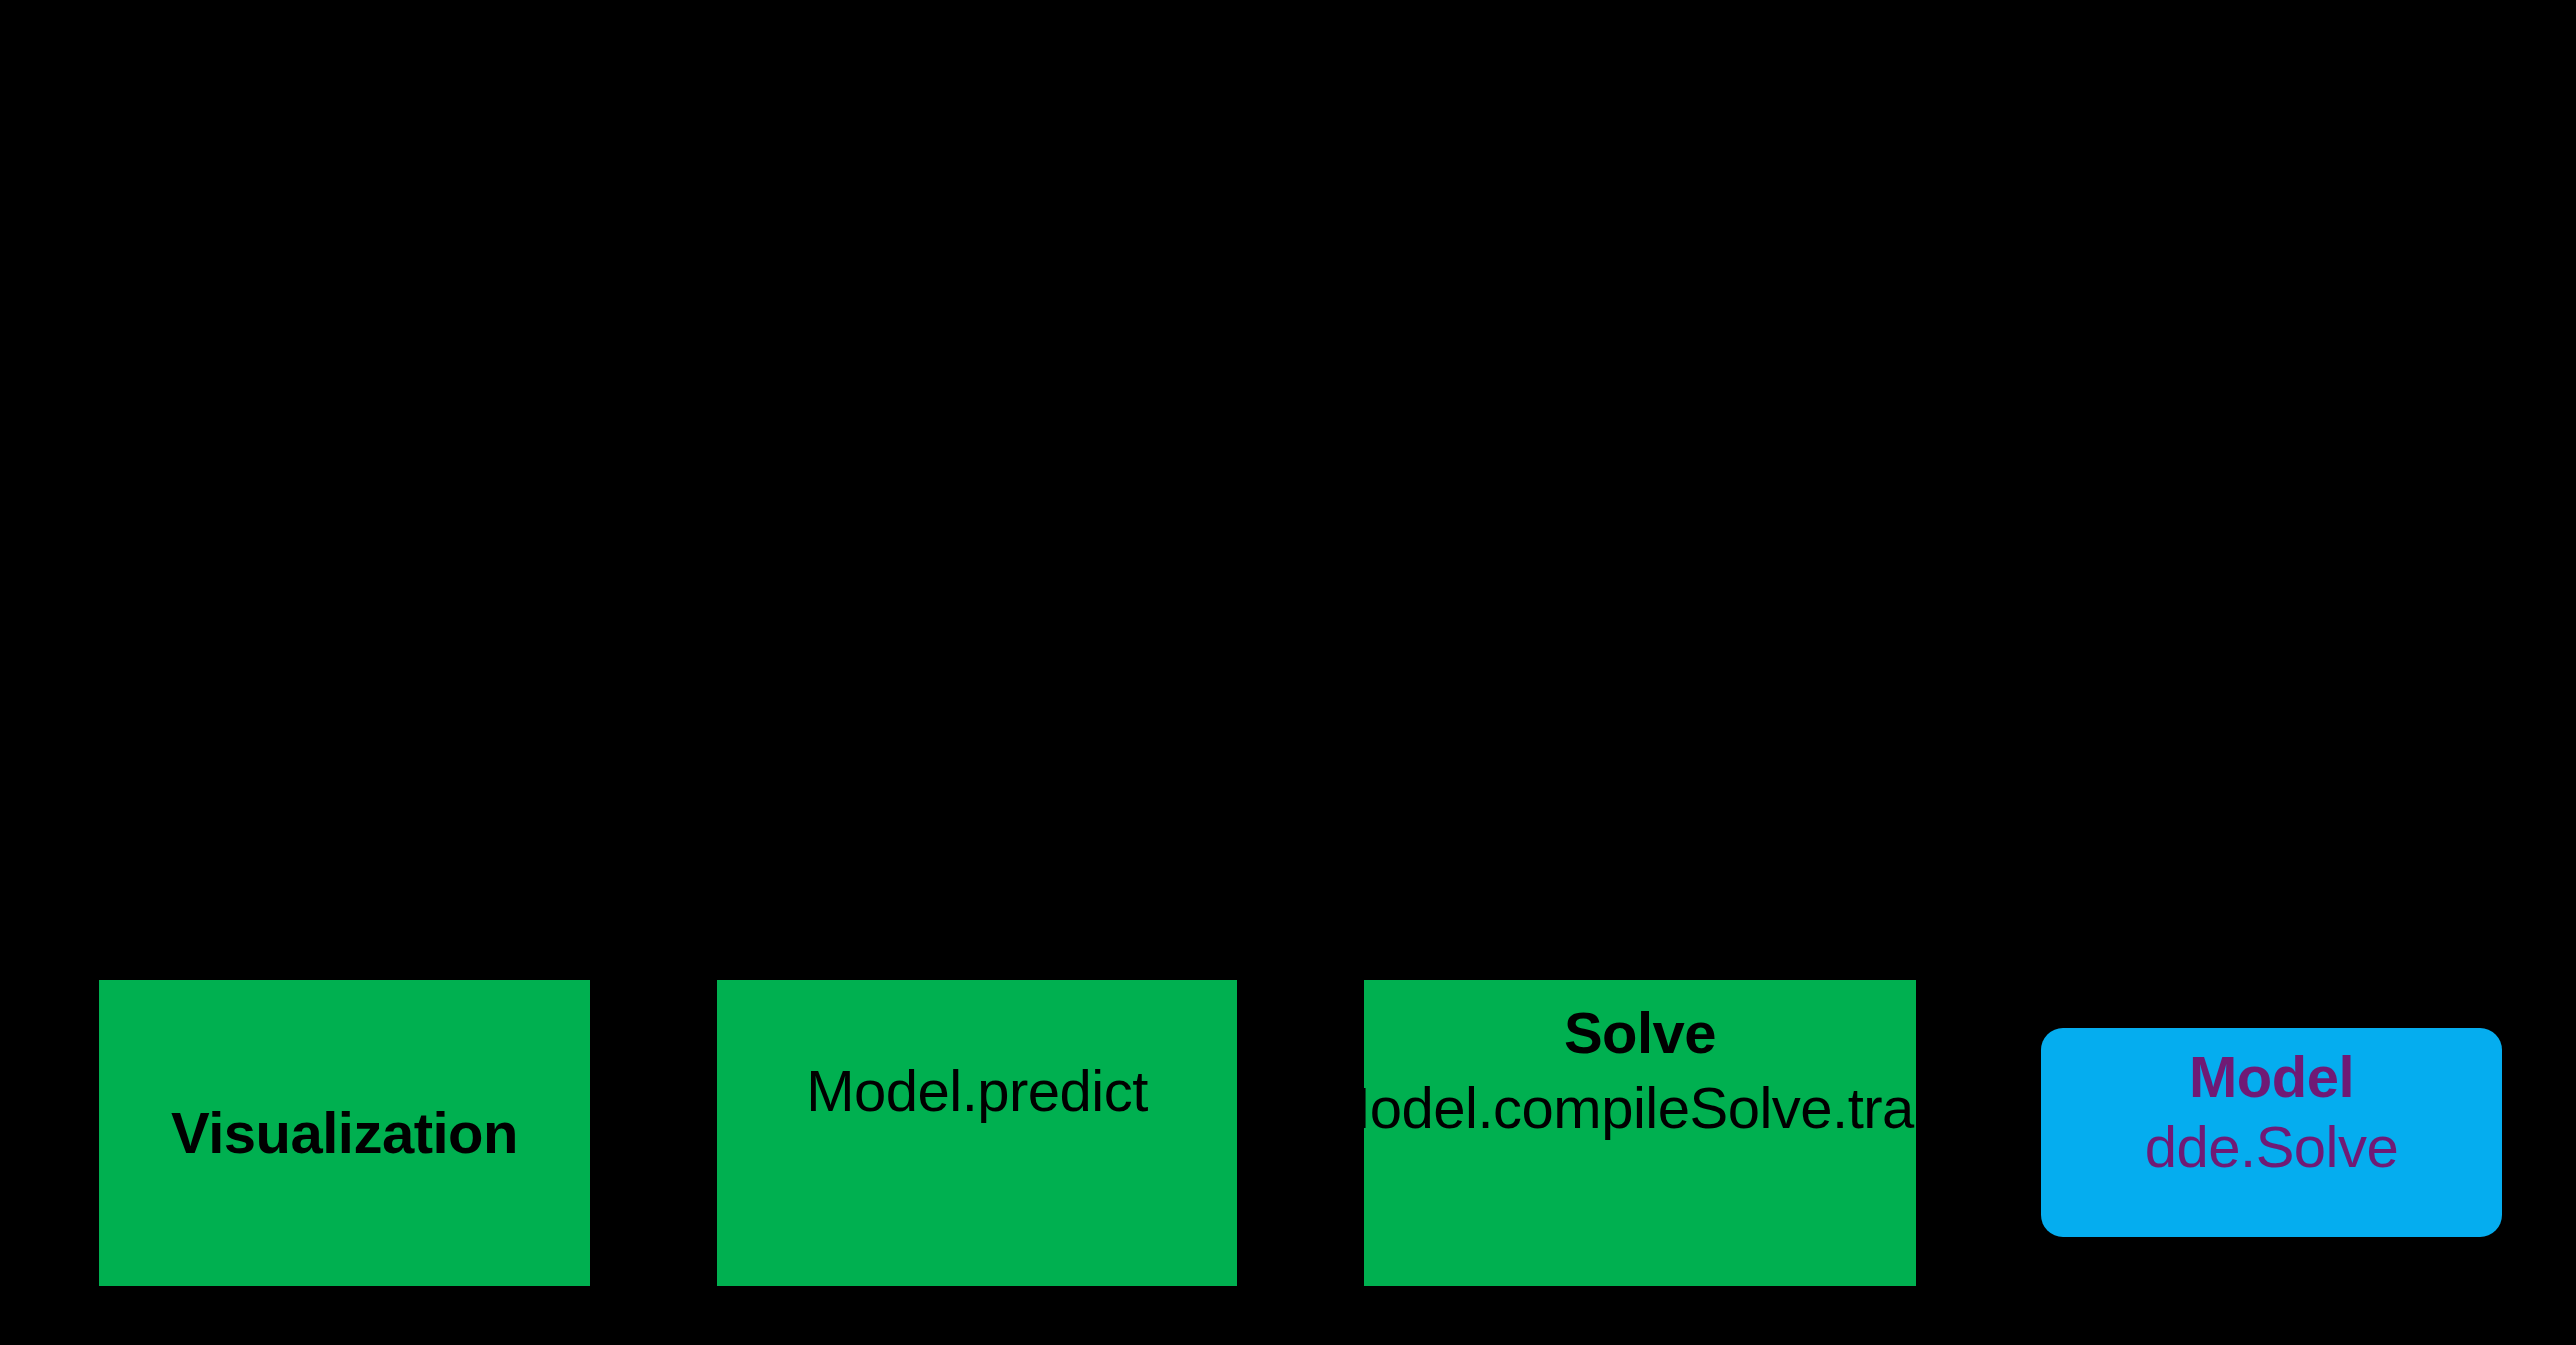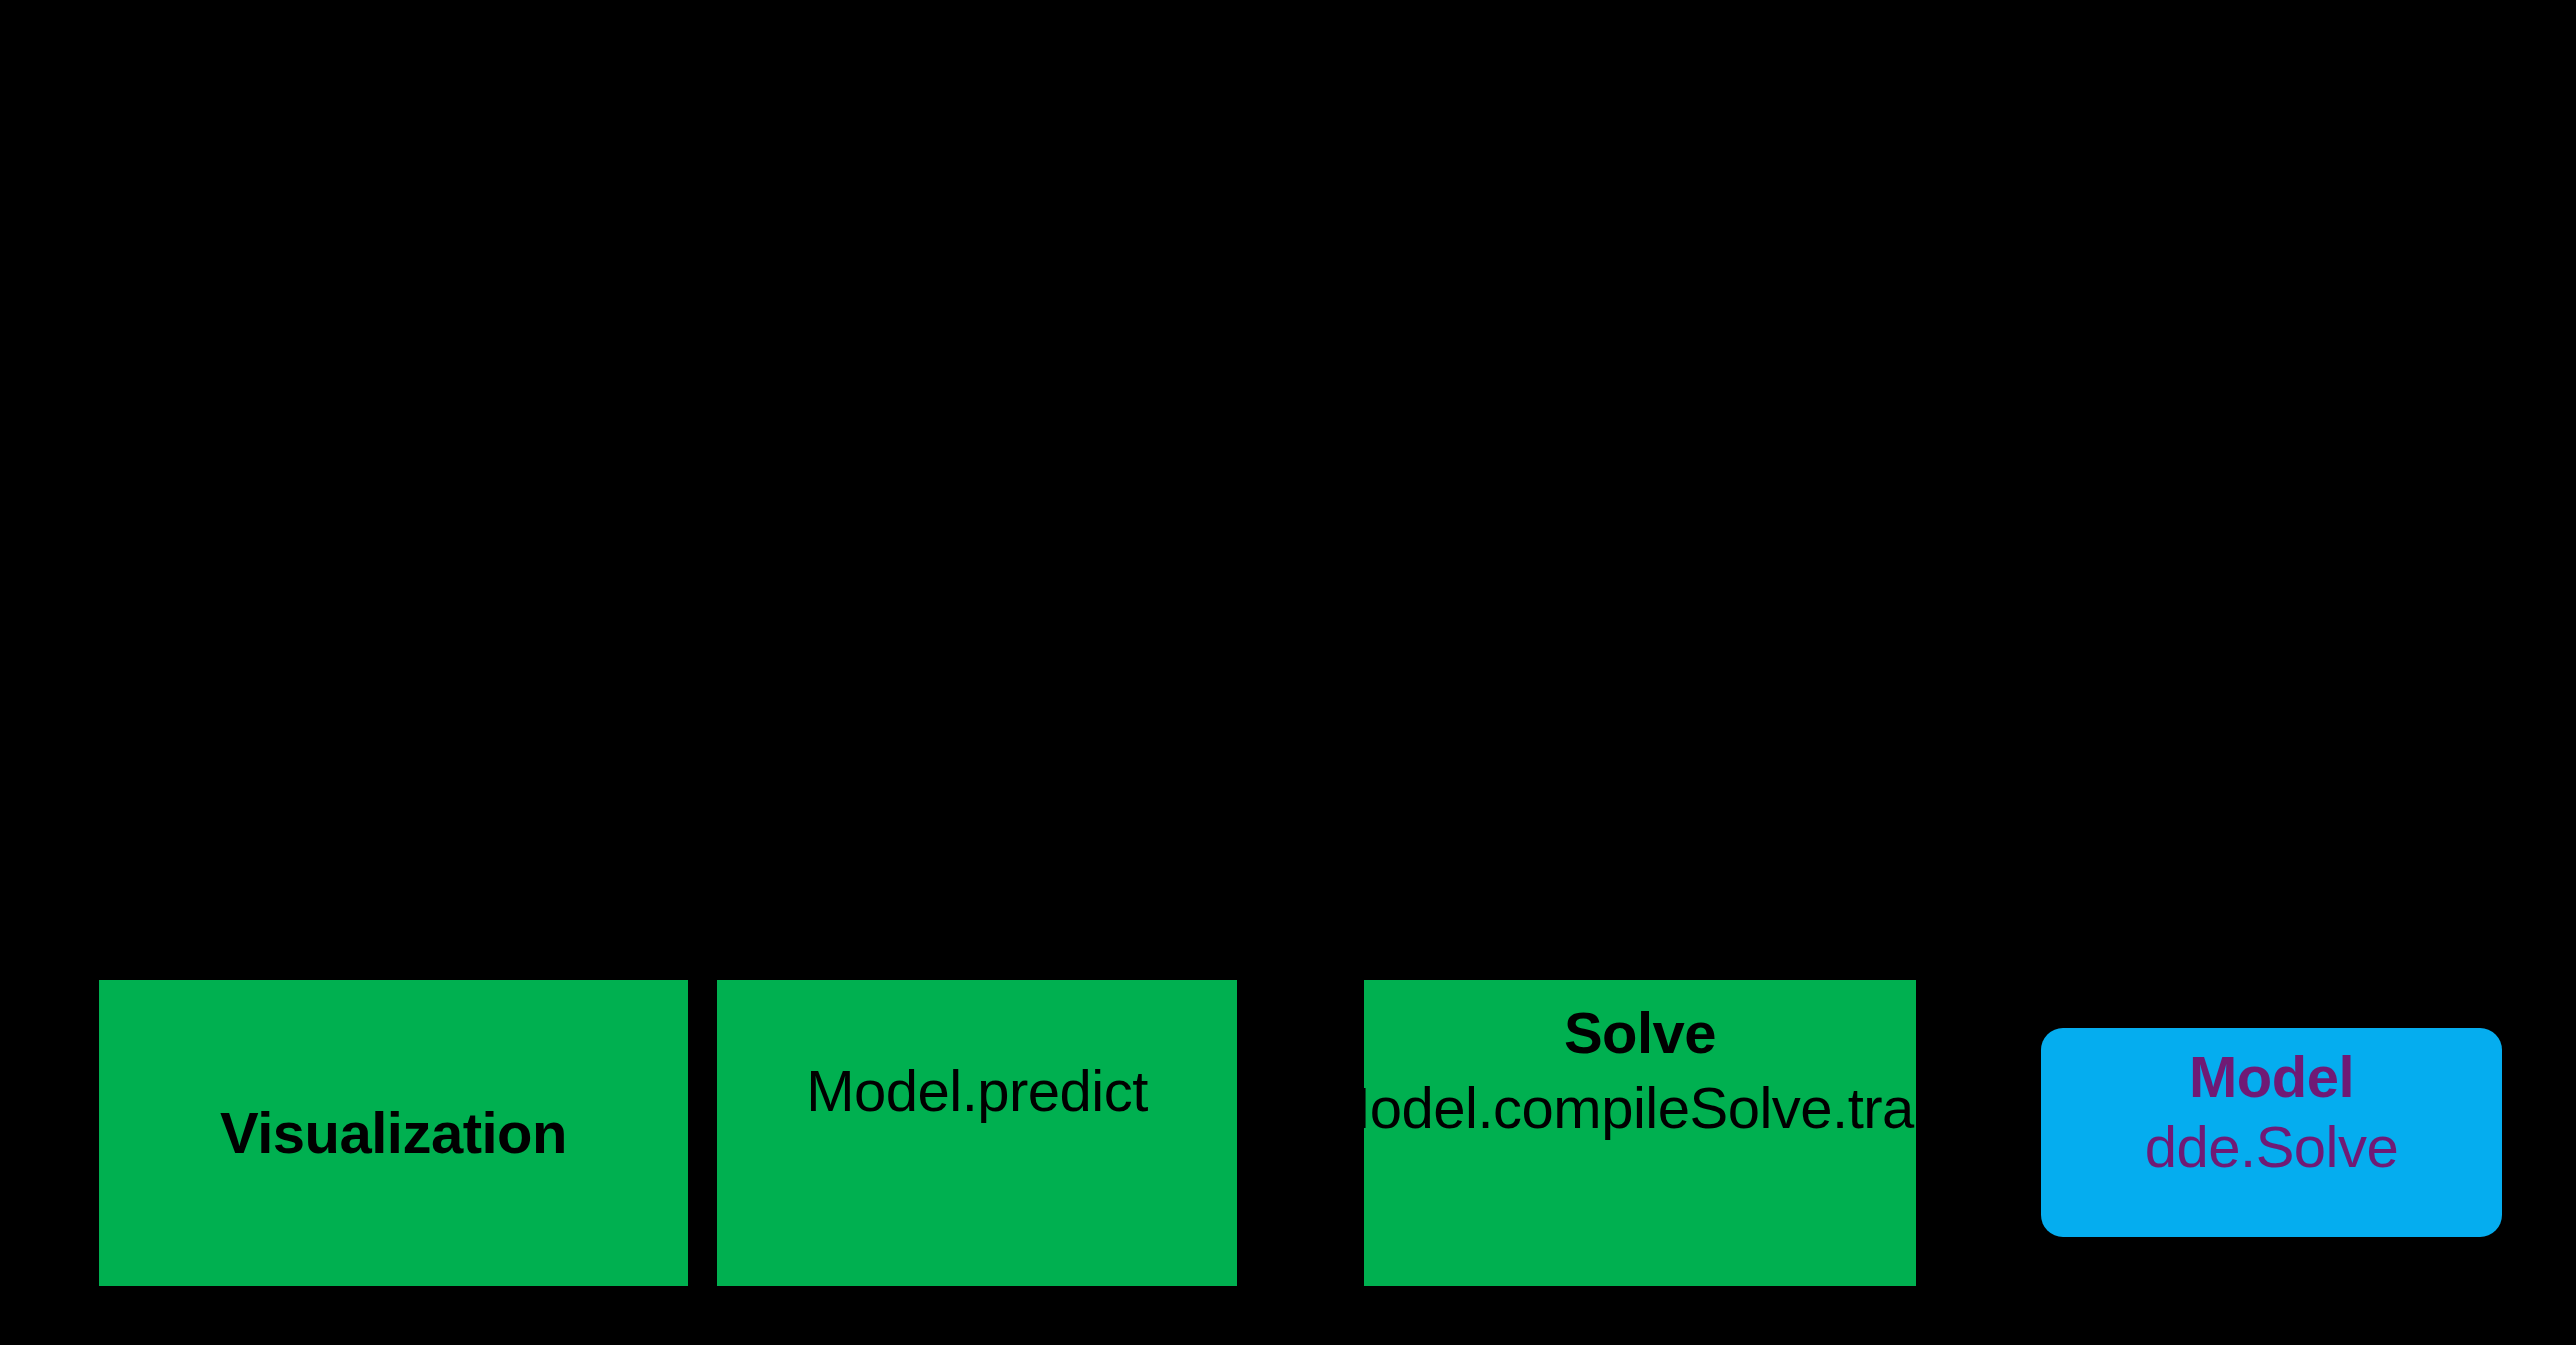--- a/index.html
+++ b/index.html
@@ -37,21 +37,21 @@
     white-space: nowrap;
   }
   .node .api {
     font-weight: normal;
     font-size: 58px;
     letter-spacing: -0.5px;
     white-space: nowrap;
   }
   
   #node-visualization {
-    left: 99px;  top: 980px;  width: 589px;  height: 306px;
+    left: 99px;  top: 980px;  width: 491px;  height: 306px;
   }
   #node-prediction {
     left: 717px;  top: 980px;  width: 520px;  height: 306px;
     justify-content: flex-start;
     padding-top: 68px;
   }
   #node-solve {
     left: 1364px; top: 980px;  width: 552px;  height: 306px;
     justify-content: flex-start;
     padding-top: 22.5px;

